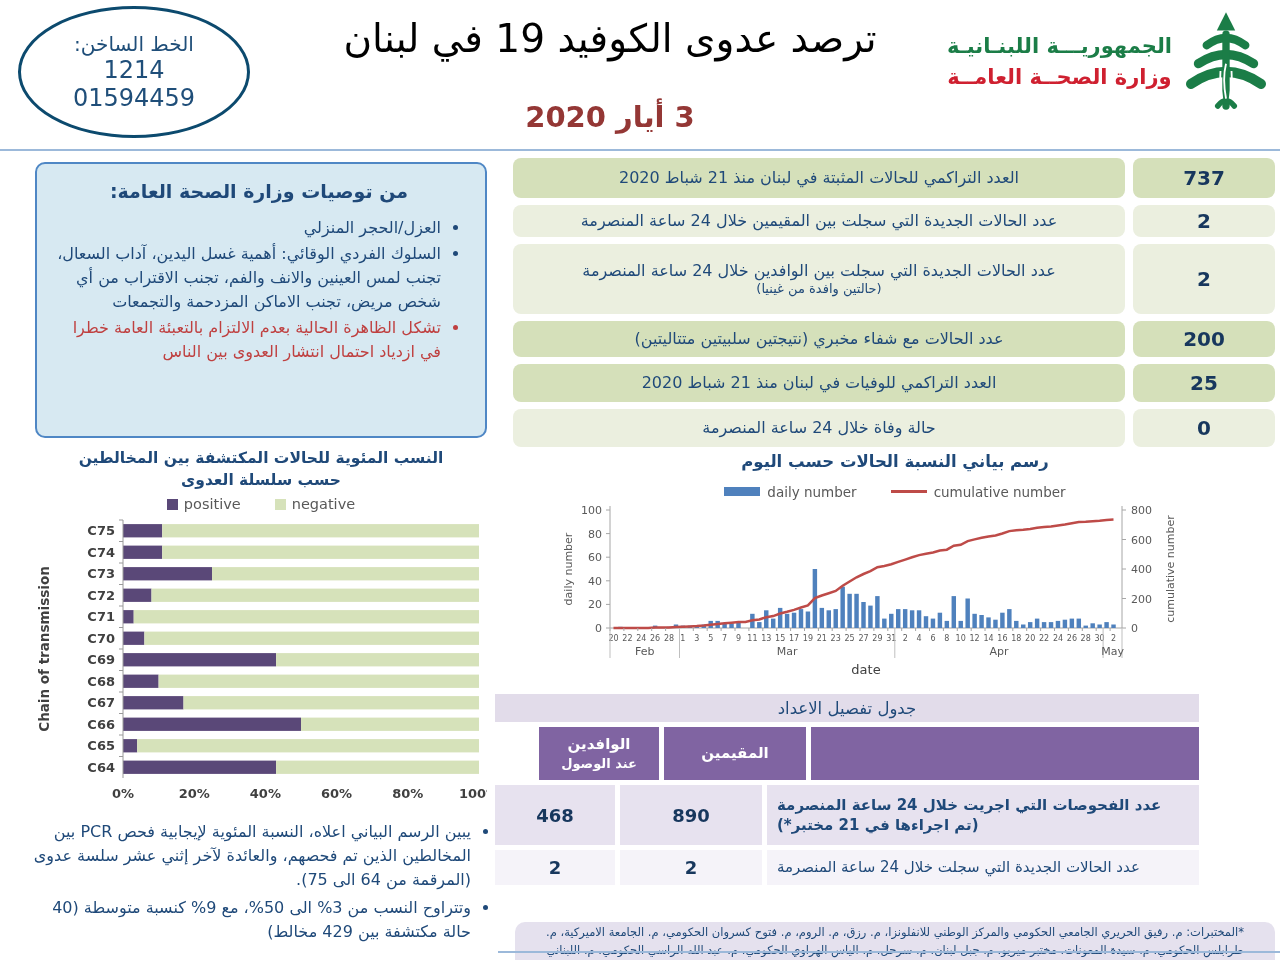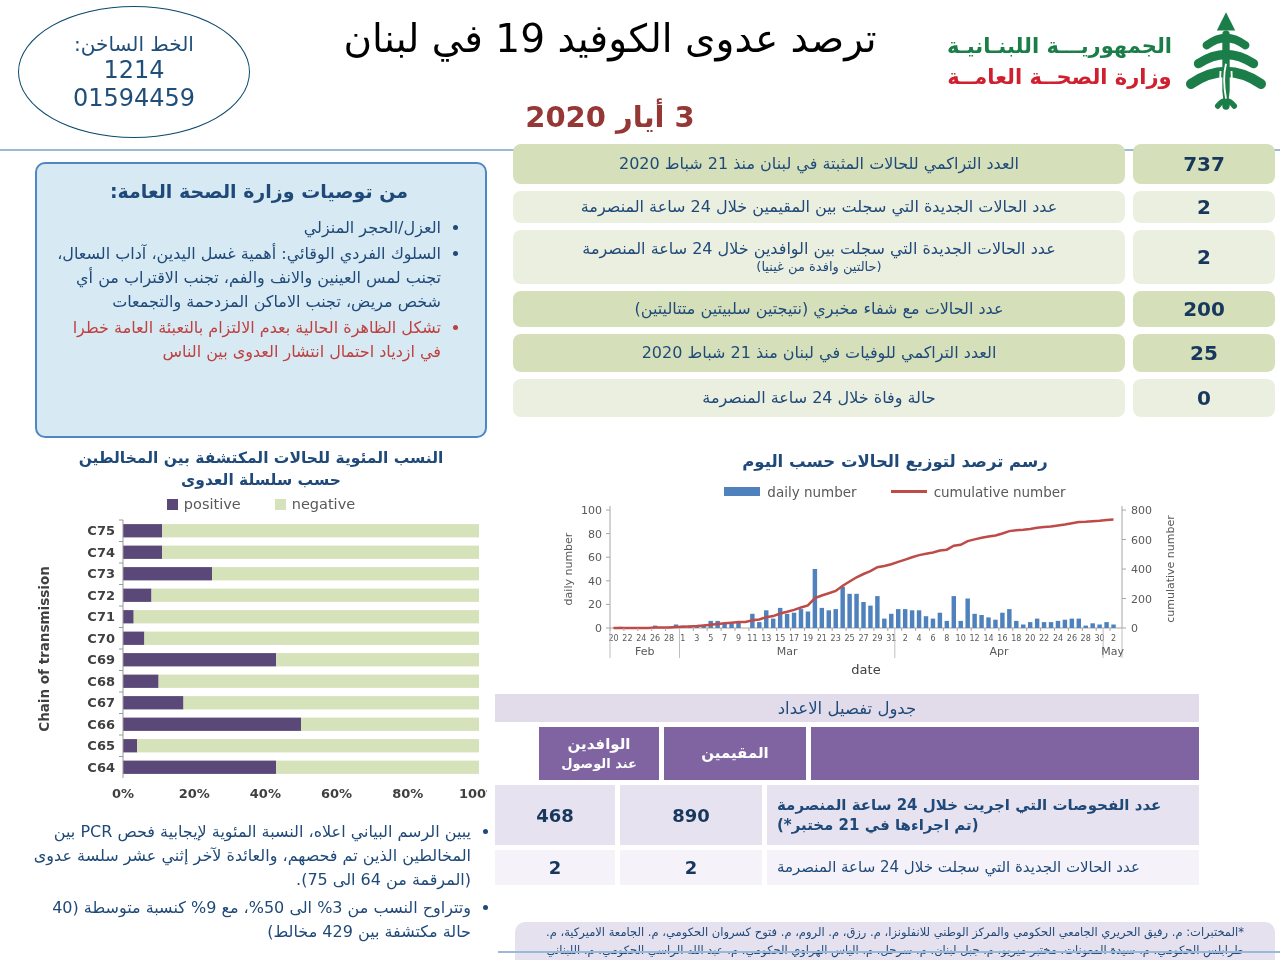--- a/index.html
+++ b/index.html
@@ -2,21 +2,21 @@
 <html lang="ar"><head>
 <meta charset="utf-8">
 <style>
   html,body{margin:0;padding:0;background:#fff;}
   .page{position:relative;width:1280px;height:960px;background:#fff;overflow:hidden;
         font-family:"DejaVu Sans",sans-serif;}
   svg{font-family:"DejaVu Sans",sans-serif;}
 
   
   .hotline{position:absolute;left:18px;top:6px;width:232px;height:132px;
-           border:1px solid #0c4a6e;border-radius:50%;box-sizing:border-box;
+           border:3px solid #0c4a6e;border-radius:50%;box-sizing:border-box;
            display:flex;flex-direction:column;align-items:center;justify-content:center;
            color:#1f4e79;direction:rtl;}
   .hotline .hl-label{font-size:20px;}
   .hotline .hl-num{font-size:24px;direction:ltr;}
   .logo-block{position:absolute;right:8px;top:6px;display:flex;align-items:center;gap:8px;}
   .ministry-text{text-align:center;direction:rtl;font-weight:bold;font-size:21px;line-height:1.5;}
   .ministry-text .m1{color:#1b7d47;}
   .ministry-text .m2{color:#cf2030;}
   .main-title{position:absolute;left:300px;top:16px;width:620px;text-align:center;
               font-size:39px;color:#000;direction:rtl;}
@@ -42,21 +42,21 @@
   .chain-legend .sw{display:inline-block;width:11px;height:11px;margin-right:6px;vertical-align:-1px;}
   .chain-chart{position:absolute;left:35px;top:516px;width:452px;height:296px;}
 
   
   .notes{position:absolute;left:30px;top:820px;width:465px;direction:rtl;color:#1f4979;
          font-size:16px;line-height:1.5;}
   .notes ul{margin:0;padding:0 24px 0 0;}
   .notes li{margin-bottom:4px;}
 
   
-  .stats{position:absolute;left:513px;top:144px;width:762px;display:flex;
+  .stats{position:absolute;left:513px;top:158px;width:762px;display:flex;
          flex-direction:column;gap:7px;}
   .stat-row{display:flex;gap:8px;}
   .stat-label{flex:1;border-radius:8px;display:flex;flex-direction:column;align-items:center;
               justify-content:center;direction:rtl;text-align:center;color:#1f4979;
               font-size:16px;line-height:1.25;}
   .stat-sub{font-size:13px;}
   .stat-value{width:142px;border-radius:8px;display:flex;align-items:center;justify-content:center;
               color:#17375d;font-weight:bold;font-size:20px;}
   .tone-dark{background:#d5e0ba;}
   .tone-light{background:#ebefdf;}
@@ -149,21 +149,21 @@
           <span>العدد التراكمي للحالات المثبتة في لبنان منذ 21 شباط 2020</span>
         </div>
       <div class="stat-value tone-dark">737</div>
     </div>
     <div class="stat-row" style="height:32px">
       <div class="stat-label tone-light">
           <span>عدد الحالات الجديدة التي سجلت بين المقيمين خلال 24 ساعة المنصرمة</span>
         </div>
       <div class="stat-value tone-light">2</div>
     </div>
-    <div class="stat-row" style="height:54px">
+    <div class="stat-row" style="height:70px">
       <div class="stat-label tone-light">
         <span>عدد الحالات الجديدة التي سجلت بين الوافدين خلال 24 ساعة المنصرمة</span>
         <span class="stat-sub">(حالتين وافدة من غينيا)</span>
       </div>
       <div class="stat-value tone-light">2</div>
     </div>
     <div class="stat-row" style="height:36px">
       <div class="stat-label tone-dark">
           <span>عدد الحالات مع شفاء مخبري (نتيجتين سلبيتين متتاليتين)</span>
         </div>
@@ -250,21 +250,21 @@
         <text transform="translate(14,133) rotate(-90)" text-anchor="middle" font-size="13.5" font-weight="600" fill="#404040">Chain of transmission</text>
       </svg></div>
 
   <div class="notes">
     <ul>
       <li>يبين الرسم البياني اعلاه، النسبة المئوية لإيجابية فحص PCR بين المخالطين الذين تم فحصهم، والعائدة لآخر إثني عشر سلسة عدوى (المرقمة من 64 الى 75).</li>
       <li>وتتراوح النسب من 3% الى 50%، مع 9% كنسبة متوسطة (40 حالة مكتشفة بين 429 مخالط)</li>
     </ul>
   </div>
 
-  <div class="daily-title">رسم ترصد لتوزيع الحالات حسب اليوم</div>
+  <div class="daily-title">رسم بياني النسبة الحالات حسب اليوم</div>
   <div class="daily-legend">
     <span><span class="bar-sw"></span><span>daily number</span></span>
     <span><span class="line-sw"></span><span>cumulative number</span></span>
   </div>
   <div class="daily-chart" id="daily-chart"><svg width="760" height="192" viewBox="0 0 760 192">
         <line x1="95" y1="6" x2="95" y2="128" stroke="#a6a6a6"></line>
         <line x1="95" y1="128" x2="607" y2="128" stroke="#a6a6a6"></line>
         <line x1="607" y1="6" x2="607" y2="128" stroke="#a6a6a6"></line>
         <line x1="91" y1="128.0" x2="95" y2="128.0" stroke="#a6a6a6"></line>
         <text x="87" y="132.0" text-anchor="end" font-size="11" fill="#595959">0</text>

